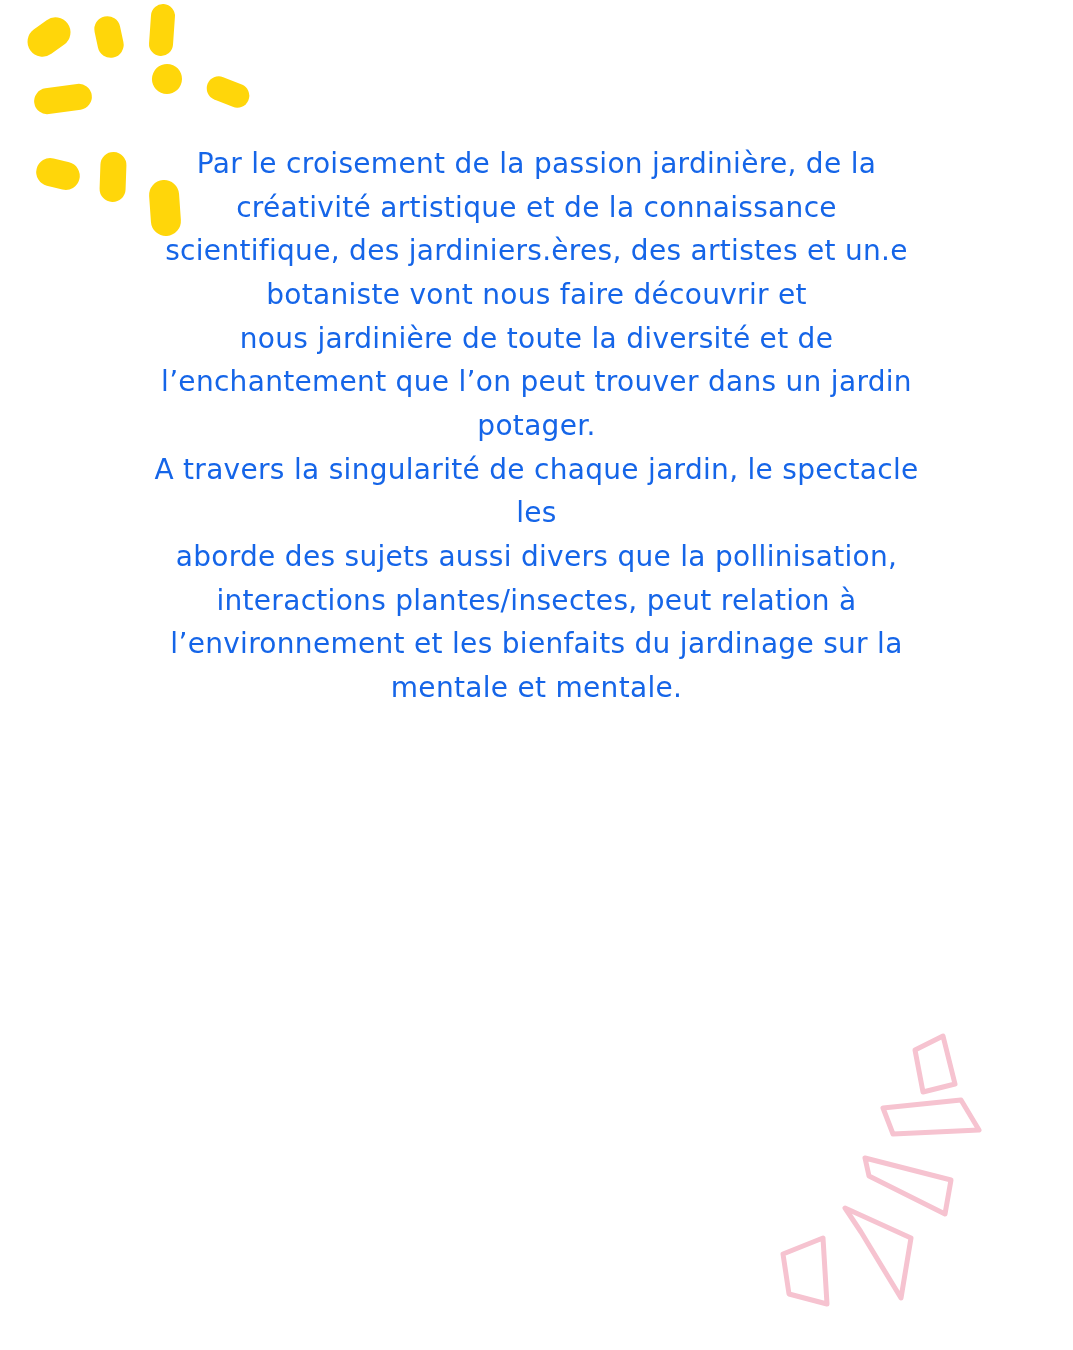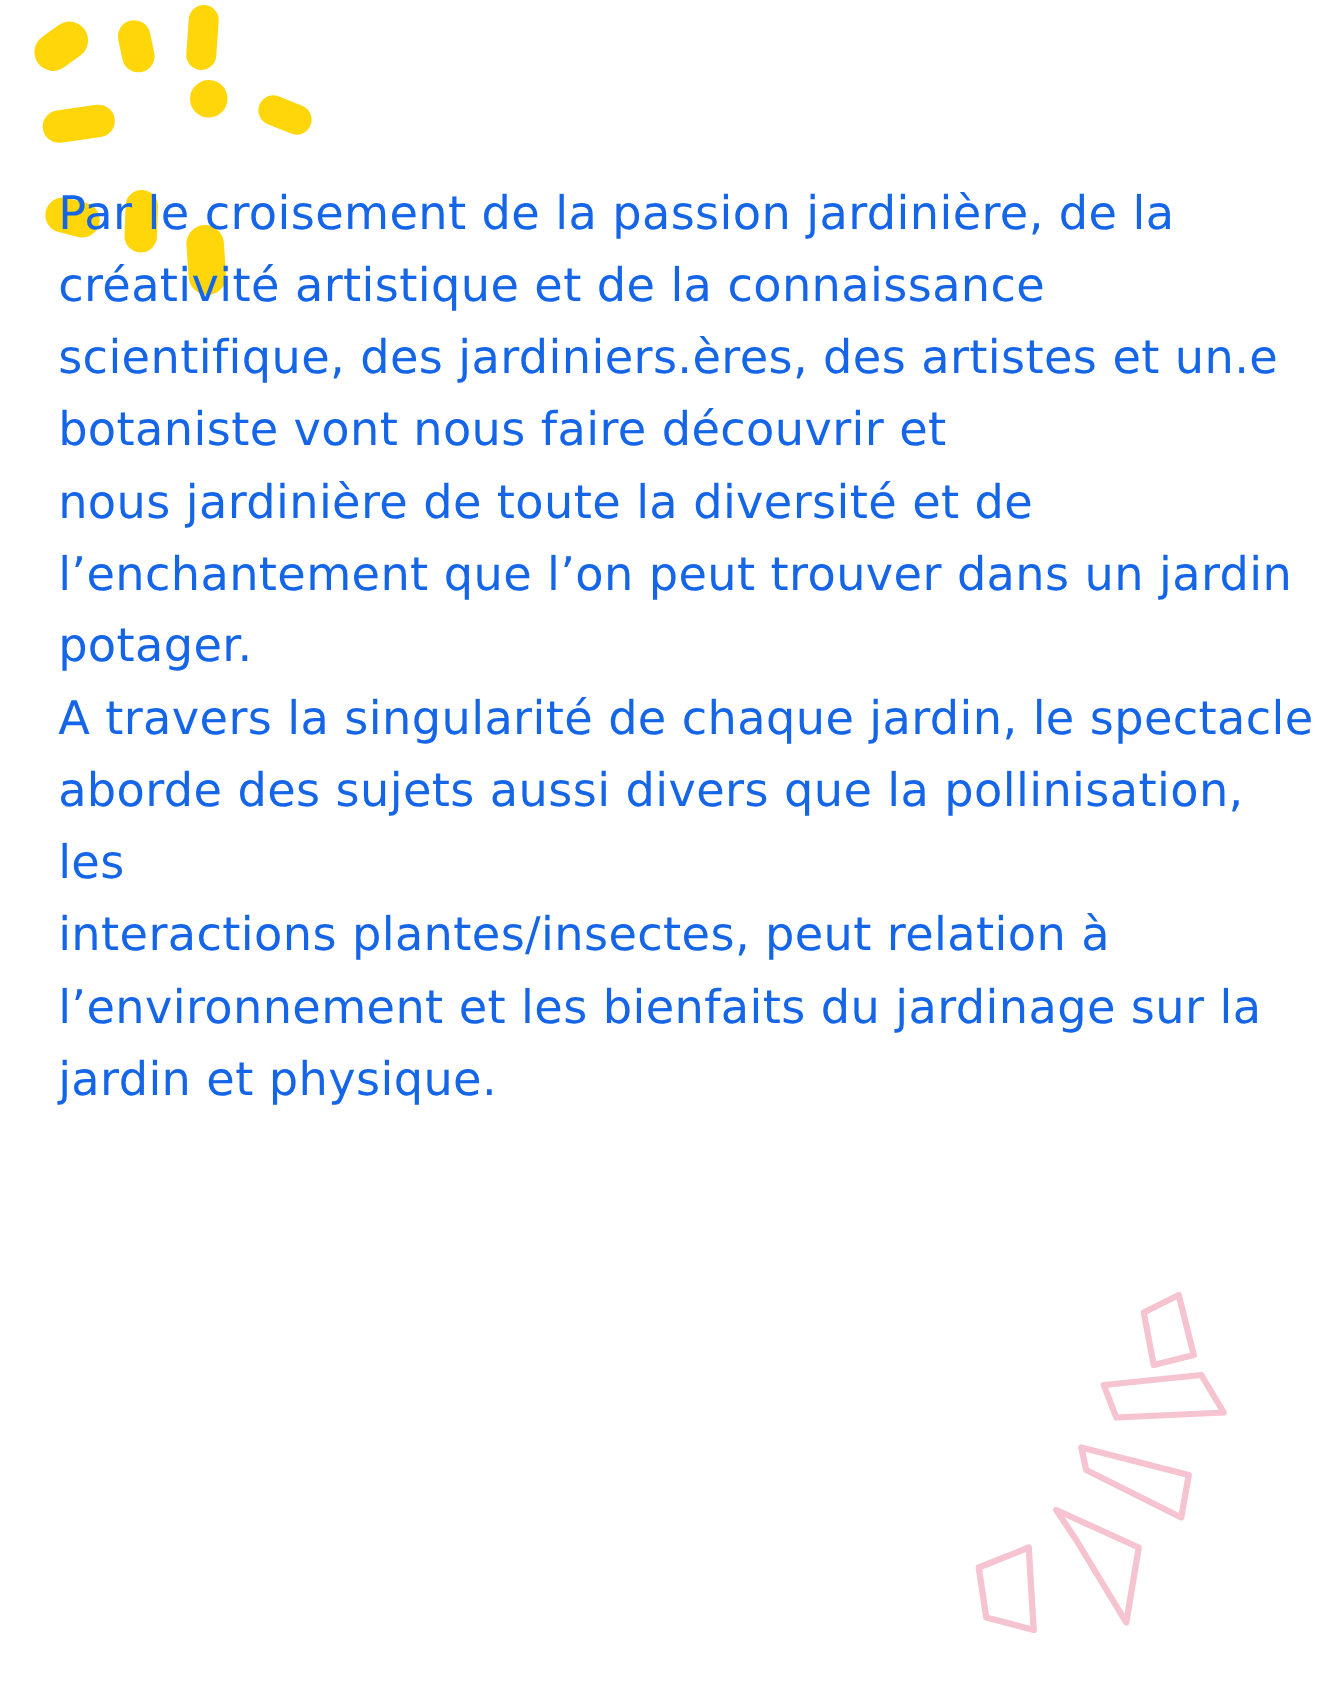--- a/index.html
+++ b/index.html
@@ -50,24 +50,24 @@
   }
   .pink-burst svg { display: block; width: 100%; height: 100%; }
 
   
   .poster-text {
     position: absolute;
     left: 50%;
     transform: translateX(-50%);
     top: 142px;
     width: 980px;
-    text-align: left;
+    text-align: center;
     color: #1565E8;
     font-family: "DejaVu Sans", sans-serif;
-    font-size: 37px;
+    font-size: 28px;
     line-height: 1.56;
     letter-spacing: 0.3px;
     font-weight: 400;
   }
   .poster-text .line {
     display: block;
     white-space: nowrap;
   }
 </style>
 </head>
@@ -97,18 +97,18 @@
 
 <div class="poster-text">
   <span class="line">Par le croisement de la passion jardinière, de la</span>
   <span class="line">créativité artistique et de la connaissance</span>
   <span class="line">scientifique, des jardiniers.ères, des artistes et un.e</span>
   <span class="line">botaniste vont nous faire découvrir et</span>
   <span class="line">nous jardinière de toute la diversité et de</span>
   <span class="line">l’enchantement que l’on peut trouver dans un jardin</span>
   <span class="line">potager.</span>
   <span class="line">A travers la singularité de chaque jardin, le spectacle</span>
+  <span class="line">les</span>
   <span class="line">aborde des sujets aussi divers que la pollinisation,</span>
-  <span class="line">les</span>
   <span class="line">interactions plantes/insectes, peut relation à</span>
   <span class="line">l’environnement et les bienfaits du jardinage sur la</span>
-  <span class="line">jardin et physique.</span>
+  <span class="line">mentale et mentale.</span>
 </div>
 
 </body></html>

